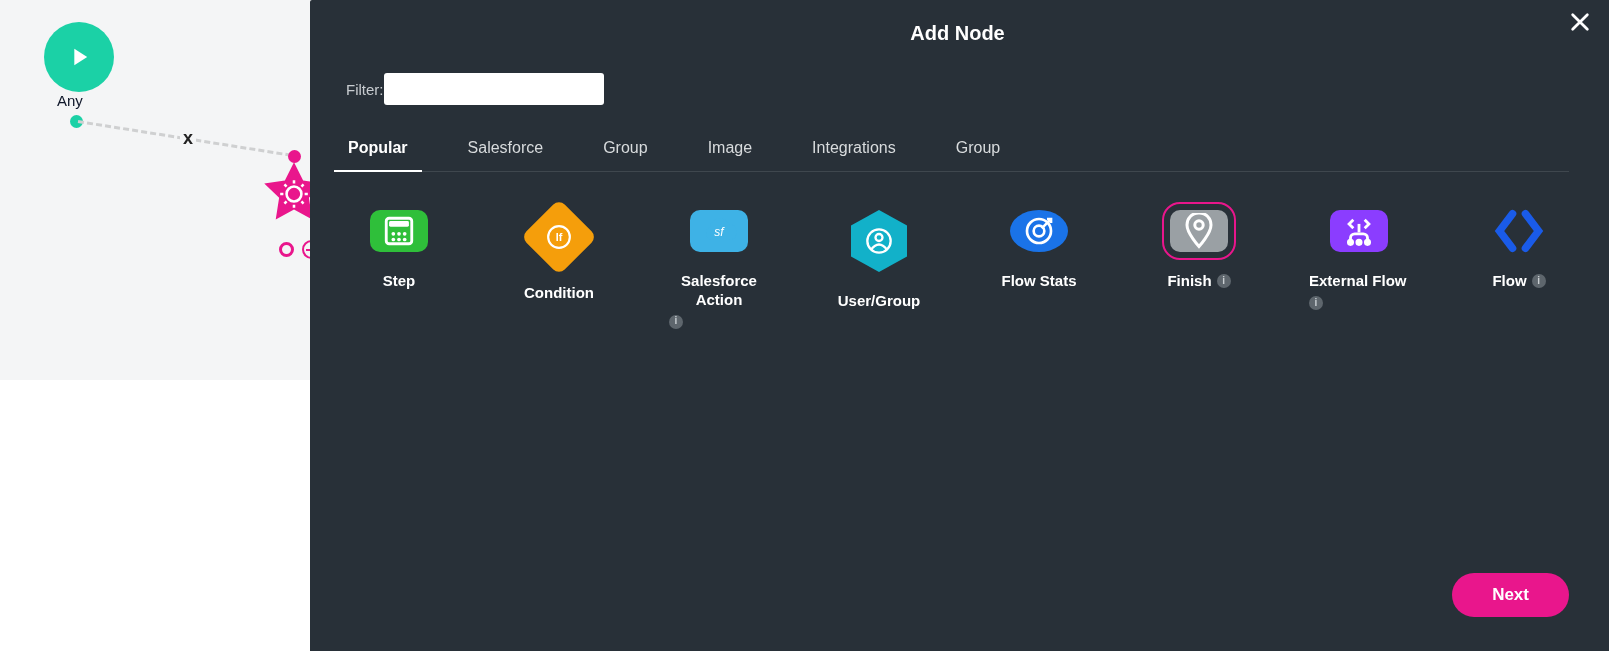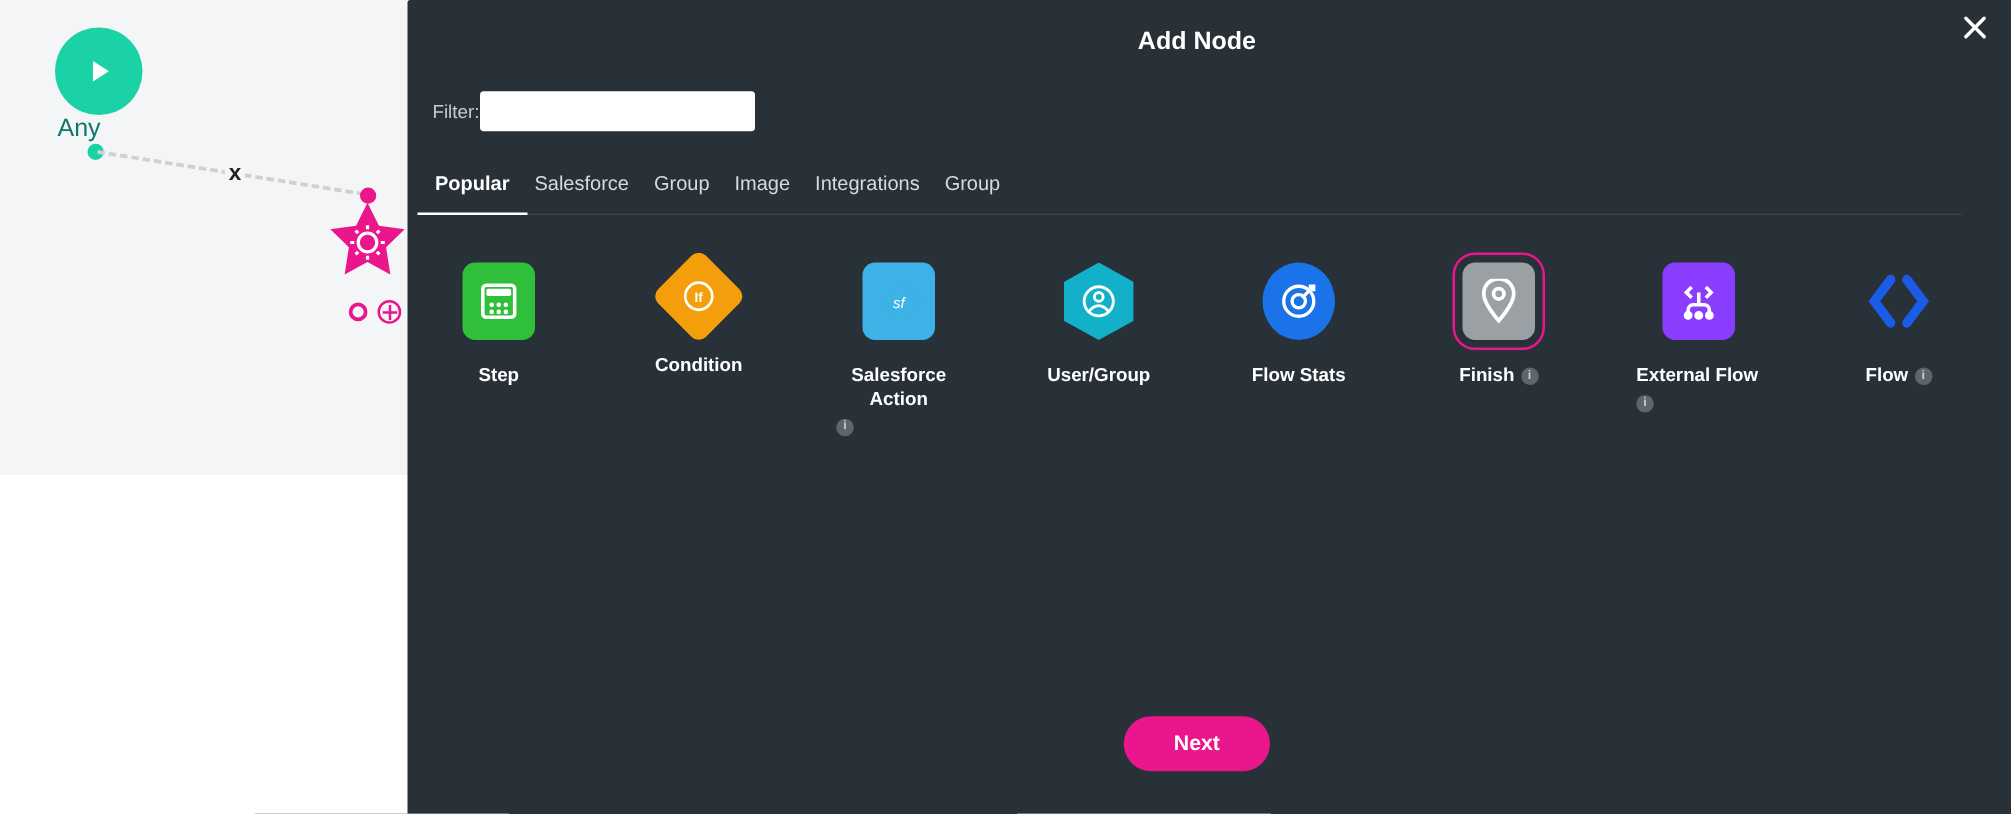--- a/index.html
+++ b/index.html
@@ -30,24 +30,24 @@
     height: 70px;
     border-radius: 50%;
     background: #1bd1a6;
     display: flex;
     align-items: center;
     justify-content: center;
     cursor: pointer;
   }
   .play-label {
     position: absolute;
-    left: 46px;
+    left: 57px;
     top: 92px;
-    font-size: 20px;
-    color: #0f766e;
+    font-size: 15px;
+    color: #0f172a;
   }
   .port-start {
     position: absolute;
     left: 70px;
     top: 115px;
     width: 13px;
     height: 13px;
     border-radius: 50%;
     background: #1bd1a6;
   }
@@ -124,21 +124,21 @@
     display:flex;align-items:center;justify-content:center;
     font-size:16px;line-height:1;font-weight:600;
     cursor:pointer;
   }
   
   .panel {
     flex: 1;
     background: #283038;
     color: #fff;
     position: relative;
-    padding: 18px 40px 24px 20px;
+    padding: 18px 40px 24px 36px;
     display:flex;
     flex-direction:column;
     border-top-left-radius:2px;
   }
   .close-x {
     position:absolute;
     right:18px;
     top:10px;
     font-size:28px;
     font-weight:400;
@@ -167,21 +167,21 @@
     width:220px;
     height:32px;
     border:none;
     border-radius:3px;
     background:#fff;
     padding:0 8px;
     font-size:14px;
   }
   .tabs {
     display:flex;
-    gap:16px;
+    gap:56px;
     border-bottom:1px solid #3f474e;
   }
   .tab {
     padding:0 2px 14px 2px;
     font-size:16px;
     color:#d8dbdd;
     cursor:pointer;
     position:relative;
   }
   .tab.active {
@@ -201,21 +201,21 @@
   }
   .tile {
     width:100px;
     display:flex;
     flex-direction:column;
     align-items:center;
     cursor:pointer;
     text-align:center;
   }
   .tile-box {
-    width:58px;height:62px;
+    width:58px;height:42px;
     border-radius:10px;
     display:flex;align-items:center;justify-content:center;
     margin-bottom:20px;
   }
   .tile-box.selected {
     outline:2px solid #e9168c;
     outline-offset:6px;
     border-radius:10px;
   }
   .tile-label {
@@ -232,21 +232,21 @@
   .info-dot{
     width:14px;height:14px;border-radius:50%;
     background:#5e666d;color:#c9ced2;
     font-size:10px;font-weight:700;
     display:inline-flex;align-items:center;justify-content:center;
     font-style:normal;
   }
   .next-row{
     margin-top:auto;
     display:flex;
-    justify-content:center;
+    justify-content:flex-end;
     padding-bottom:10px;
   }
   .next-btn{
     background:#e9168c;
     color:#fff;
     border:none;
     border-radius:26px;
     padding:12px 40px;
     font-size:17px;
     font-weight:600;

